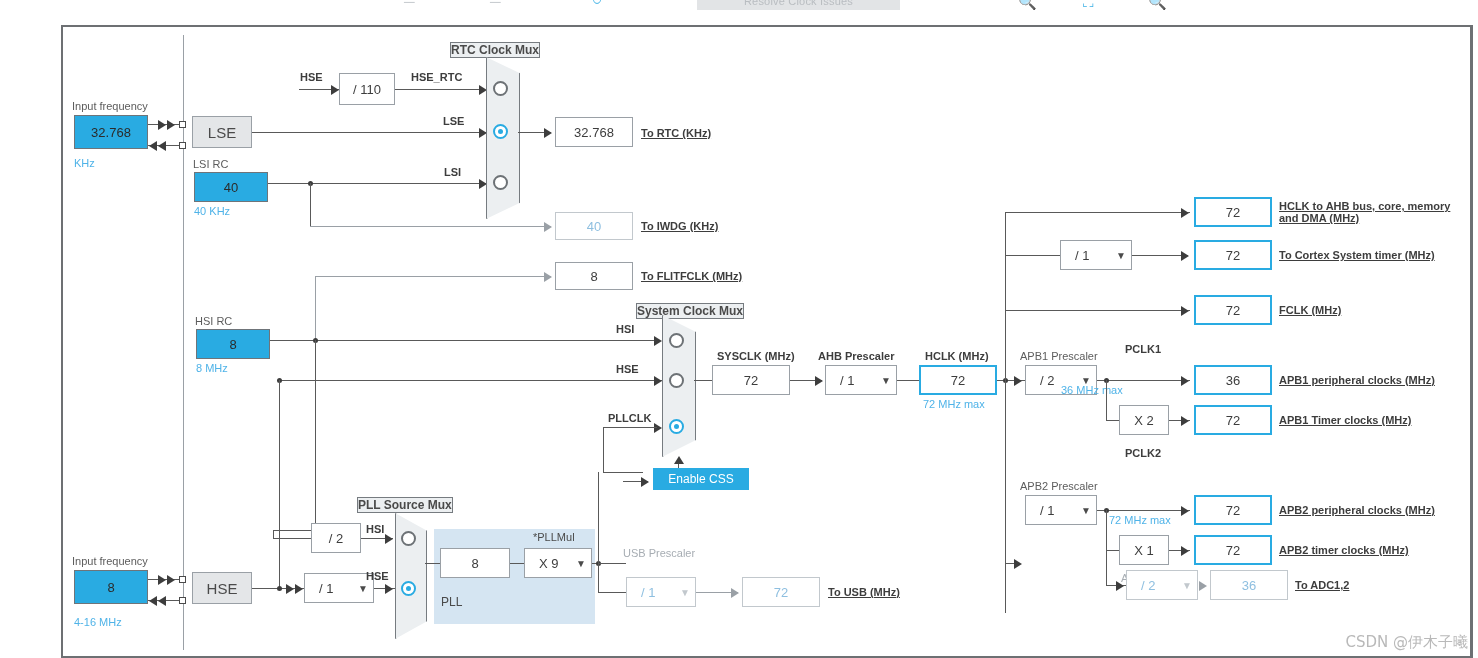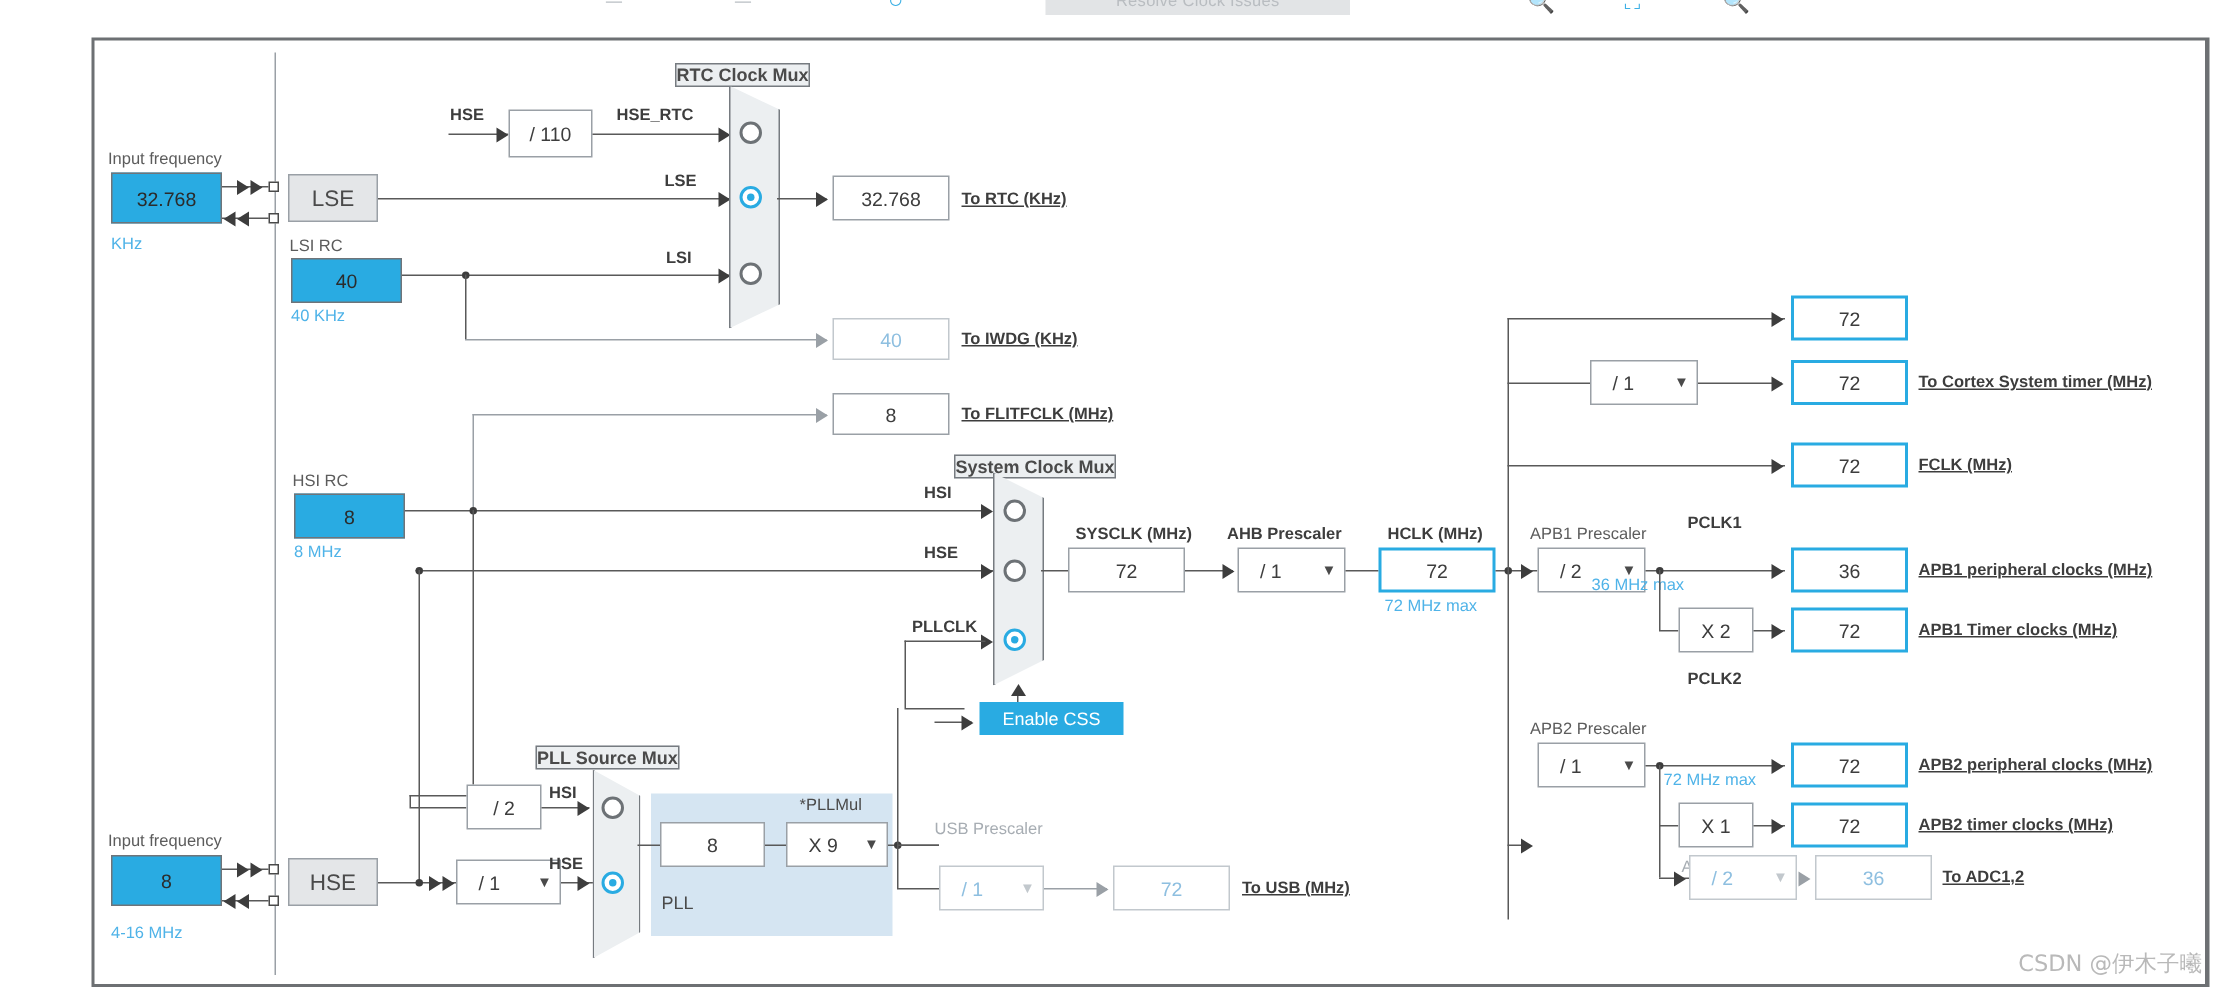--- a/index.html
+++ b/index.html
@@ -207,20 +207,21 @@
   <div class="lbl blue" style="left:860px;top:371px;">72 MHz max</div>
 
   <div class="wire h" style="left:934px;top:353px;width:28px;"></div>
   <div class="dot" style="left:940px;top:351px;"></div>
   <div class="wire v" style="left:942px;top:185px;height:401px;"></div>
   <div class="arrow" style="left:951px;top:349px;"></div>
 
   <div class="wire h" style="left:942px;top:185px;width:185px;"></div>
   <div class="arrow" style="left:1118px;top:181px;"></div>
   <div class="box hl" style="left:1131px;top:170px;width:78px;height:30px;">72</div>
+  <div class="lbl out" style="left:1216px;top:173px;width:190px;">HCLK to AHB bus, core, memory and DMA (MHz)</div>
 
   <div class="wire h" style="left:942px;top:228px;width:56px;"></div>
   <div class="sel" style="left:997px;top:213px;width:72px;height:30px;">
     <span class="v">/ 1</span>
     <span class="cv">▼</span>
   </div>
   <div class="wire h" style="left:1069px;top:228px;width:56px;"></div>
   <div class="arrow" style="left:1118px;top:224px;"></div>
   <div class="box hl" style="left:1131px;top:213px;width:78px;height:30px;">72</div>
   <div class="lbl out" style="left:1216px;top:222px;">To Cortex System timer (MHz)</div>

